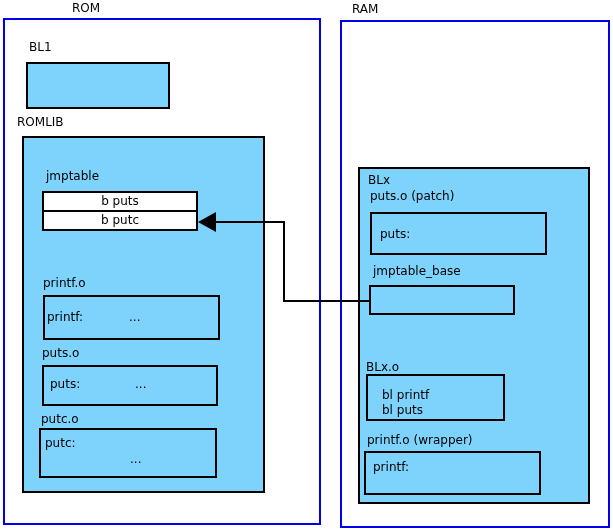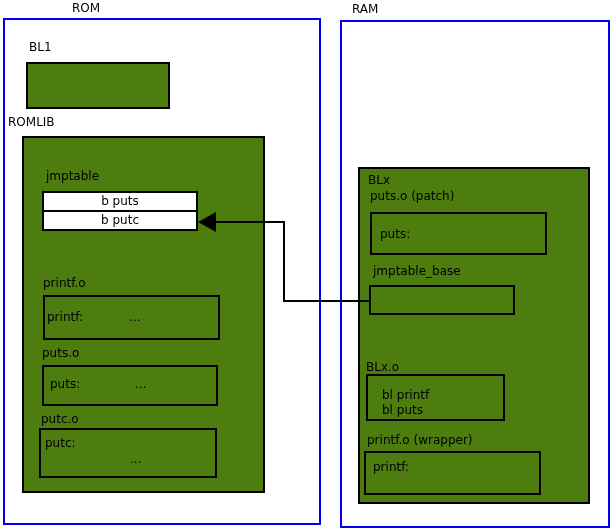--- a/index.html
+++ b/index.html
@@ -3,42 +3,42 @@
 <meta charset="utf-8">
 <style>
   html,body { margin:0; padding:0; background:#ffffff; }
   .canvas {
     position:relative; width:613px; height:530px; background:#ffffff;
     font-family:"DejaVu Sans","Liberation Sans",sans-serif;
     font-size:12px; color:#000; overflow:hidden;
   }
   .lbl { position:absolute; white-space:nowrap; line-height:14px; }
   .region { position:absolute; border:2px solid #0000ee; box-sizing:border-box; background:transparent; }
-  .box { position:absolute; border:2px solid #000; box-sizing:border-box; background:#4d7c0f; }
+  .box { position:absolute; border:2px solid #000; box-sizing:border-box; background:#7dd3fc; }
   .jmptable { position:absolute; box-sizing:border-box; }
   .jmptable .row {
     height:21px; border:2px solid #000; box-sizing:border-box;
     margin-top:-2px; text-align:center; line-height:17px; background:#fff;
   }
   .jmptable .row:first-child { margin-top:0; }
   .itm { position:absolute; white-space:nowrap; line-height:14px; }
   .arrow-layer { position:absolute; left:0; top:0; pointer-events:none; }
 </style>
 </head>
 <body>
 
 <div class="canvas">
 
   <div class="lbl" style="left:46px; top:1px;margin-left:26px;">ROM</div>
   <div class="region" style="left:3px; top:18px; width:318px; height:507px;"></div>
 
   <div class="lbl" style="left:29px; top:40px;">BL1</div>
   <div class="box" style="left:26px; top:62px; width:144px; height:47px;"></div>
 
-  <div class="lbl" style="left:8px; top:115px;">ROMLIB</div>
+  <div class="lbl" style="left:17px; top:115px;">ROMLIB</div>
   <div class="box" style="left:22px; top:136px; width:243px; height:357px;"></div>
 
   <div class="lbl" style="left:46px; top:169px;">jmptable</div>
   <div class="jmptable" style="left:42px; top:191px; width:156px;">
     <div class="row">b puts</div>
     <div class="row">b putc</div>
   </div>
 
   <div class="lbl" style="left:43px; top:276px;text-align:center;">printf.o</div>
   <div class="box" style="left:43px; top:295px; width:177px; height:45px;">

